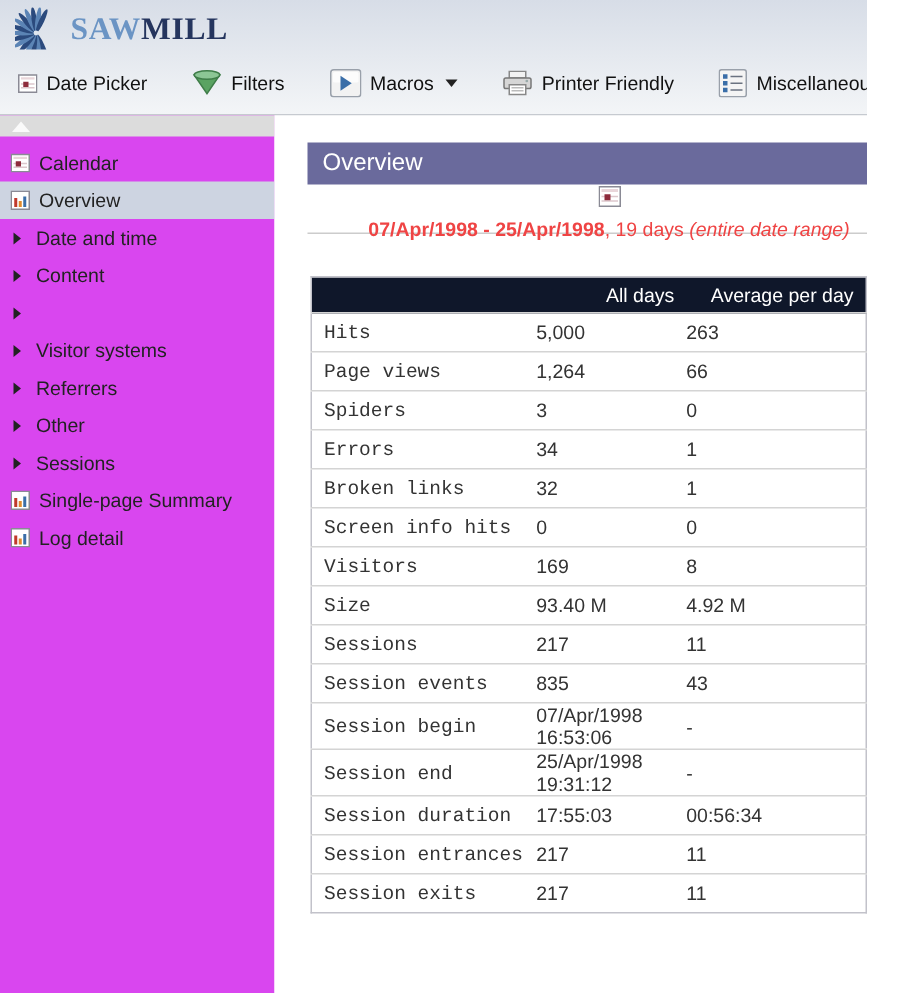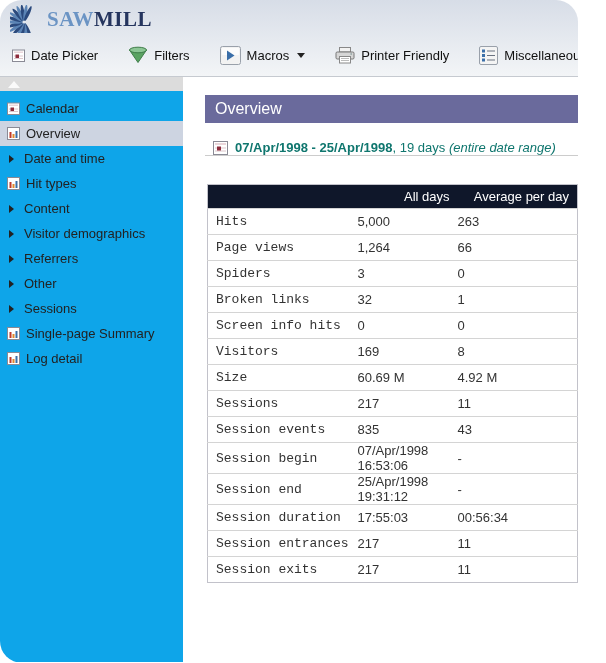--- a/index.html
+++ b/index.html
@@ -1,42 +1,42 @@
 <!DOCTYPE html>
 <html><head>
 <meta charset="utf-8">
 <style>
   html,body{margin:0;padding:0;background:#fff;}
-  .page{width:578px;height:663px;font-family:"Liberation Sans",sans-serif;position:relative;overflow:hidden;background:#fff;border-radius:22px;}
+  .page{width:578px;height:663px;font-family:"Liberation Sans",sans-serif;position:relative;overflow:hidden;background:#fff;}
 
   
   .header{height:77px;background:linear-gradient(#d7dde7,#f3f5f7);border-bottom:1px solid #c6cad0;box-sizing:border-box;}
   .logo{display:flex;align-items:center;gap:7px;padding:4px 0 0 10px;height:30px;}
   .logo-text{font-family:"Liberation Serif",serif;font-weight:bold;font-size:21px;letter-spacing:.5px;}
   .logo-saw{color:#6b94c4;}
   .logo-mill{color:#25355e;}
 
   .toolbar{display:flex;align-items:center;gap:30px;padding-left:12px;height:42px;}
   .tool-btn{display:flex;align-items:center;gap:6px;font-size:13px;color:#111;cursor:pointer;white-space:nowrap;}
   .icon{display:inline-flex;align-items:center;justify-content:center;line-height:0;}
   .caret{width:0;height:0;border-left:4px solid transparent;border-right:4px solid transparent;border-top:5px solid #222;margin-left:2px;}
 
   
   .body-row{display:flex;height:585px;}
-  .sidebar{width:183px;background:#0ea5e9;flex:none;}
+  .sidebar{width:183px;background:#d946ef;flex:none;}
   .sidebar-collapse{height:14px;background:#dcdcdc;display:flex;align-items:center;padding-left:8px;cursor:pointer;}
   .collapse-triangle{width:0;height:0;border-left:6px solid transparent;border-right:6px solid transparent;border-bottom:7px solid #fafafa;}
   .sidebar-items{padding-top:5px;}
   .sidebar-item{height:25px;display:flex;align-items:center;gap:6px;padding-left:7px;font-size:13px;color:#222;cursor:pointer;}
   .sidebar-item.selected{background:#cdd4e1;}
   .tri-right{width:0;height:0;border-top:4px solid transparent;border-bottom:4px solid transparent;border-left:5px solid #222;margin:0 4px 0 2px;}
 
   .content{flex:1;background:#fff;padding:18px 0 0 22px;box-sizing:border-box;}
   .title-bar{width:394px;height:28px;line-height:28px;background:#6a6a9c;color:#fff;font-size:16px;padding-left:10px;box-sizing:border-box;}
-  .date-row{width:394px;height:33px;border-bottom:1px solid #ccc;display:flex;align-items:flex-end;gap:7px;font-size:13px;color:#0f766e;padding-left:8px;box-sizing:border-box;}
+  .date-row{width:394px;height:33px;border-bottom:1px solid #ccc;display:flex;align-items:center;gap:7px;font-size:13px;color:#ef4444;padding-left:8px;box-sizing:border-box;flex-direction:column;}
   .date-bold{font-weight:bold;}
   .date-note{font-style:italic;}
 
   table.stats{margin-top:28px;margin-left:2px;width:370px;border-collapse:collapse;font-size:13px;color:#333;border:1px solid #c2c2ca;table-layout:fixed;}
   table.stats col.c1{width:150px;} table.stats col.c2{width:100px;} table.stats col.c3{width:120px;}
   table.stats th{background:#0f172a;color:#fff;font-weight:normal;height:23px;text-align:right;padding:0 8px 0 0;}
   table.stats th.empty{text-align:left;}
   table.stats td{height:25px;border-top:1px solid #d4d4d4;padding:0 8px 0 0;}
   table.stats td.label{text-align:left;padding-left:8px;font-family:Liberation Mono, monospace;}
   table.stats td.num{text-align:left;}
@@ -163,40 +163,34 @@
             <span>Overview</span>
           </div>
           <div class="sidebar-item">
             <span class="icon">
               <span class="tri-right"></span>
             </span>
             <span>Date and time</span>
           </div>
           <div class="sidebar-item">
             <span class="icon">
-              <svg width="13" height="13" viewBox="0 0 13 13">
-                <rect x="0.5" y="0.5" width="12" height="12" fill="#fff" stroke="#8a8a95"></rect>
-                <rect x="2.5" y="5" width="2" height="6" fill="#c0392b"></rect>
-                <rect x="5.5" y="7" width="2" height="4" fill="#e08a2e"></rect>
-                <rect x="8.5" y="4" width="2" height="7" fill="#3a6ea8"></rect>
-              </svg>
-            </span>
-            <span>Hit types</span>
-          </div>
-          <div class="sidebar-item">
-            <span class="icon">
               <span class="tri-right"></span>
             </span>
             <span>Content</span>
           </div>
           <div class="sidebar-item">
             <span class="icon">
               <span class="tri-right"></span>
             </span>
-            <span>Visitor demographics</span>
+          </div>
+          <div class="sidebar-item">
+            <span class="icon">
+              <span class="tri-right"></span>
+            </span>
+            <span>Visitor systems</span>
           </div>
           <div class="sidebar-item">
             <span class="icon">
               <span class="tri-right"></span>
             </span>
             <span>Referrers</span>
           </div>
           <div class="sidebar-item">
             <span class="icon">
               <span class="tri-right"></span>
@@ -272,37 +266,42 @@
               <td class="label">Page views</td>
               <td class="num">1,264</td>
               <td class="num">66</td>
             </tr>
             <tr>
               <td class="label">Spiders</td>
               <td class="num">3</td>
               <td class="num">0</td>
             </tr>
             <tr>
+              <td class="label">Errors</td>
+              <td class="num">34</td>
+              <td class="num">1</td>
+            </tr>
+            <tr>
               <td class="label">Broken links</td>
               <td class="num">32</td>
               <td class="num">1</td>
             </tr>
             <tr>
               <td class="label">Screen info hits</td>
               <td class="num">0</td>
               <td class="num">0</td>
             </tr>
             <tr>
               <td class="label">Visitors</td>
               <td class="num">169</td>
               <td class="num">8</td>
             </tr>
             <tr>
               <td class="label">Size</td>
-              <td class="num">60.69 M</td>
+              <td class="num">93.40 M</td>
               <td class="num">4.92 M</td>
             </tr>
             <tr>
               <td class="label">Sessions</td>
               <td class="num">217</td>
               <td class="num">11</td>
             </tr>
             <tr>
               <td class="label">Session events</td>
               <td class="num">835</td>

